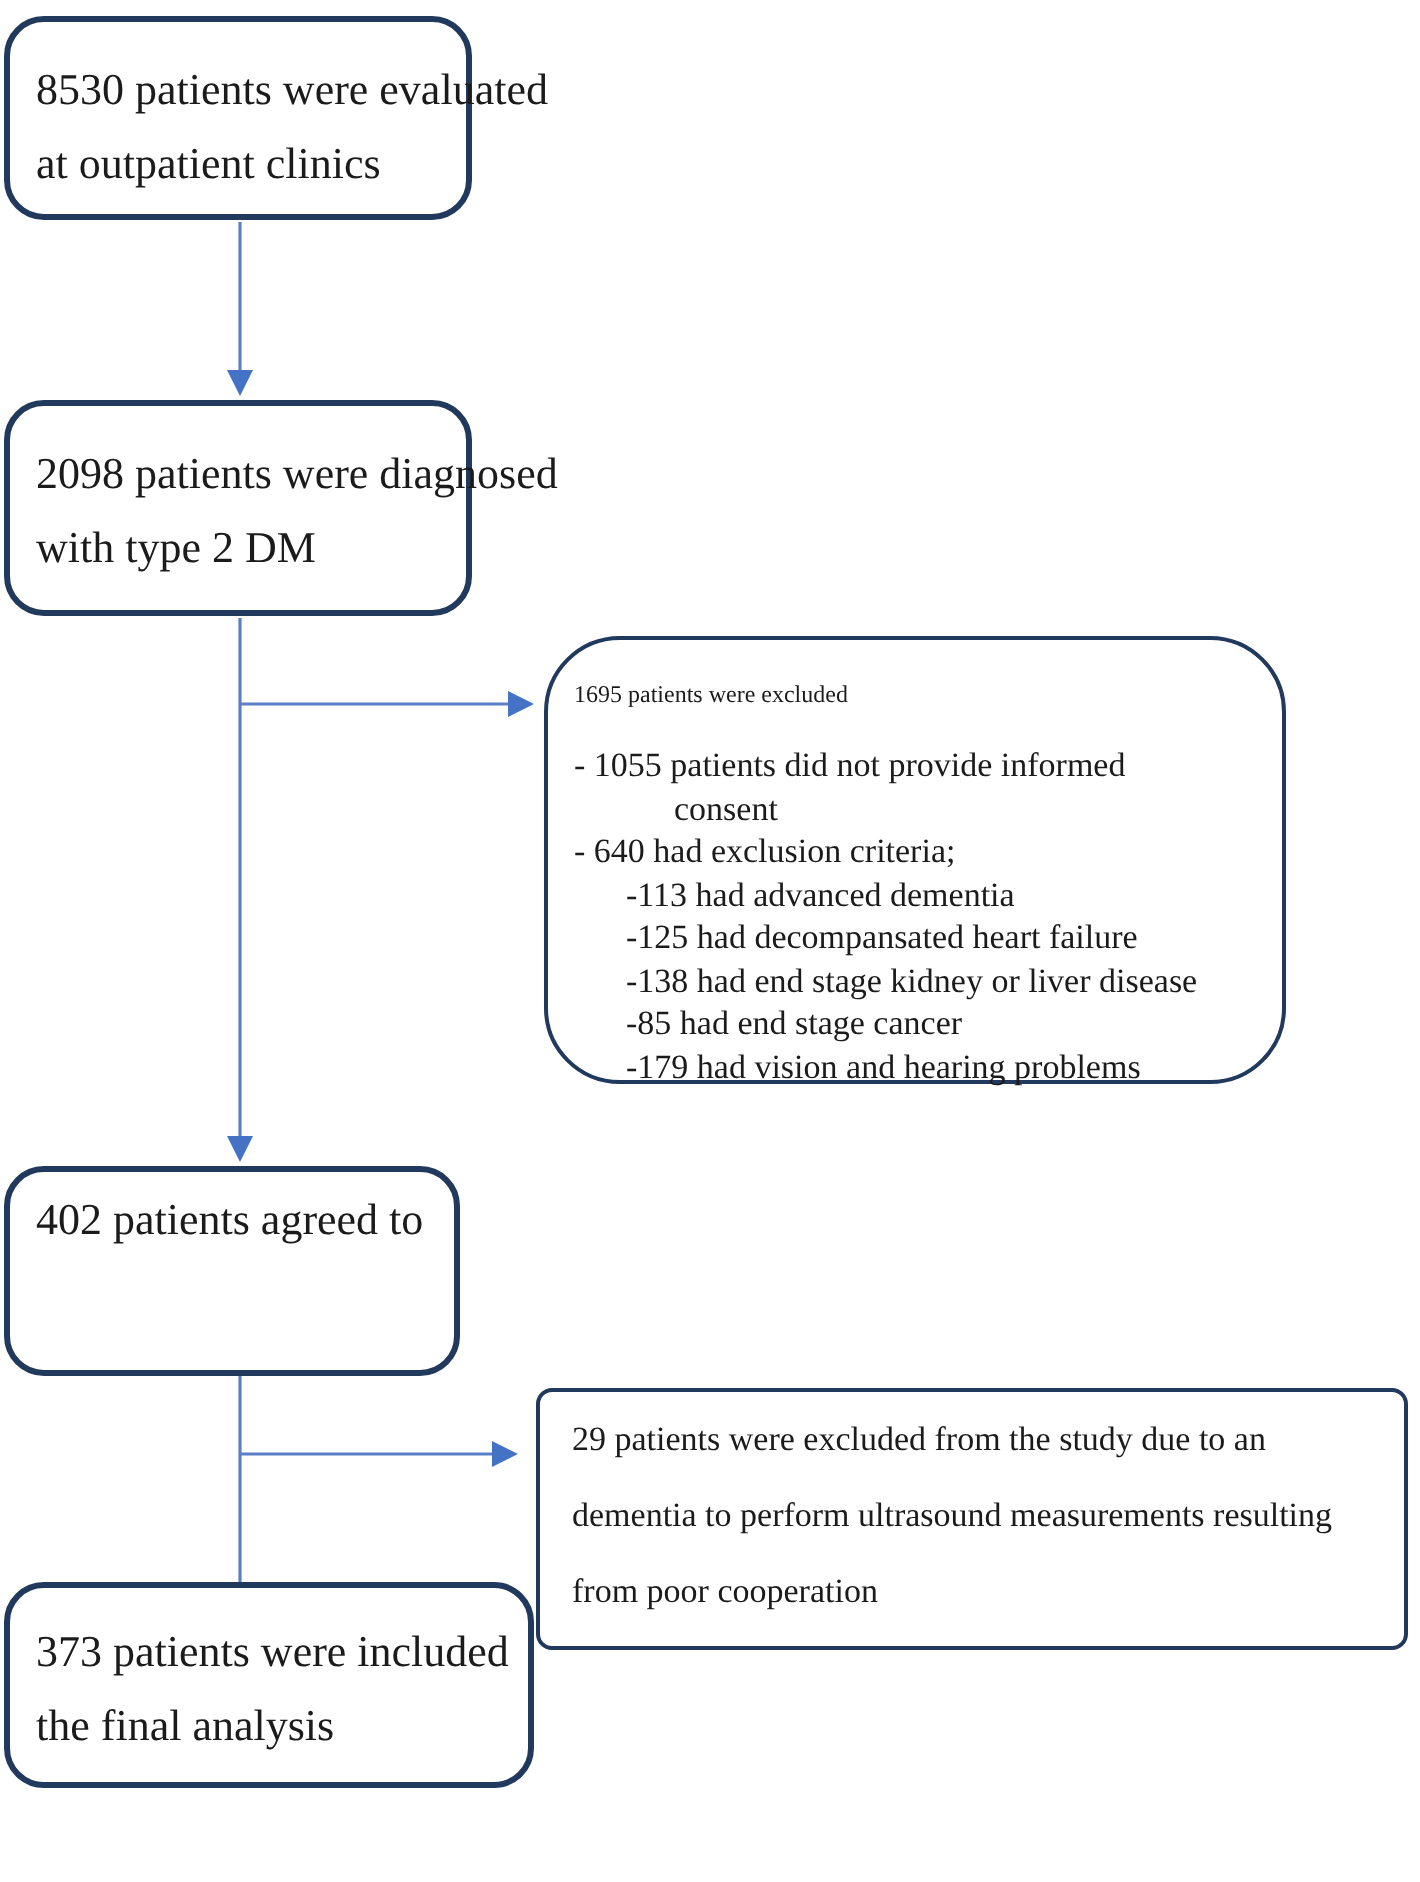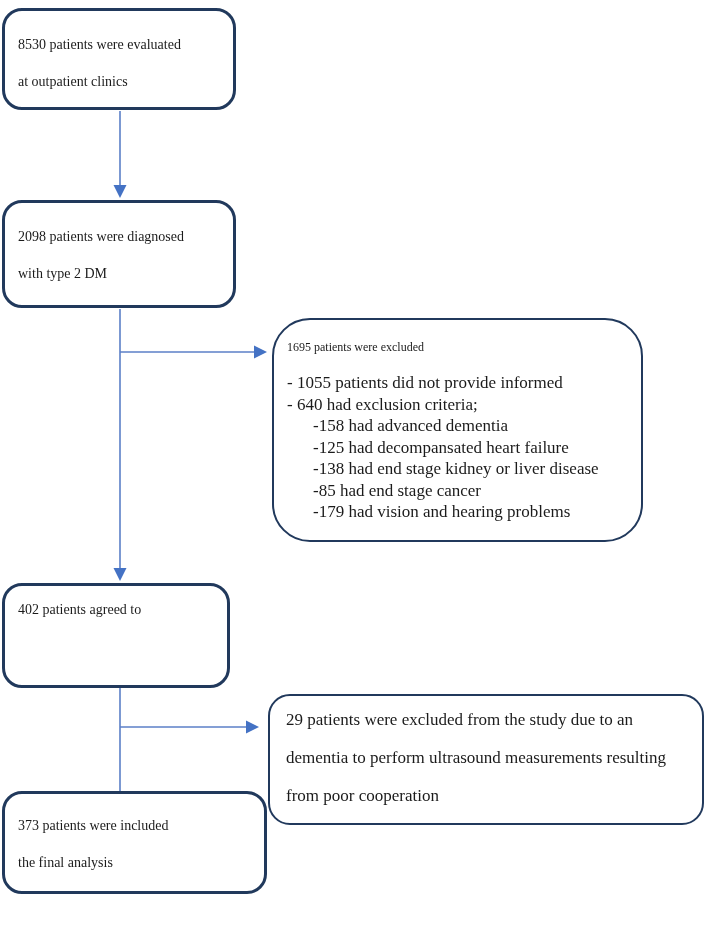--- a/index.html
+++ b/index.html
@@ -19,21 +19,21 @@
     width: 710px; height: 941px;
   }
   .box {
     position: absolute;
     background: #ffffff;
     border: 3px solid #21395c;
     border-radius: 20px;
   }
   .box .line {
     white-space: nowrap;
-    font-size: 14px;
+    font-size: 22px;
     line-height: 37px;
   }
   
   #box-evaluated  { left: 2px;  top: 8px;   width: 234px; height: 102px; padding: 15px 0 0 13px; }
   #box-diagnosed  { left: 2px;  top: 200px; width: 234px; height: 108px; padding: 15px 12px 0 13px; }
   #box-agreed     { left: 2px;  top: 583px; width: 228px; height: 105px; padding: 5px 0 0 13px; }
   #box-final      { left: 2px;  top: 791px; width: 265px; height: 103px; padding: 13px 0 0 13px; }
 
   
   #box-excluded-consent {
@@ -51,21 +51,21 @@
     font-size: 17px;
     line-height: 21.5px;
     white-space: nowrap;
   }
   .ind0 { margin-left: 0; }
   .ind1 { margin-left: 26px; }
   .ind2 { margin-left: 50px; }
 
   #box-excluded-ultrasound {
     left: 268px; top: 694px; width: 436px; height: 131px;
-    border-width: 2.5px; border-radius: 22px;
+    border-width: 2.5px; border-radius: 8px;
     padding: 5px 0 0 16px;
   }
   #box-excluded-ultrasound .line {
     font-size: 17px;
     line-height: 38px;
     white-space: nowrap;
   }
 </style>
 </head>
 <body>
@@ -97,22 +97,23 @@
 
   <div class="box" id="box-diagnosed">
     <div class="line">2098 patients were diagnosed</div>
     <div class="line">with type 2 DM</div>
   </div>
 
   <div class="box" id="box-excluded-consent">
     <div class="title">1695 patients were excluded</div>
     <div class="items">
       <div class="item ind0">- 1055 patients did not provide informed</div>
+      <div class="item ind2">consent</div>
       <div class="item ind0">- 640 had exclusion criteria;</div>
-      <div class="item ind1">-158 had advanced dementia</div>
+      <div class="item ind1">-113 had advanced dementia</div>
       <div class="item ind1">-125 had decompansated heart failure</div>
       <div class="item ind1">-138 had end stage kidney or liver disease</div>
       <div class="item ind1">-85 had end stage cancer</div>
       <div class="item ind1">-179 had vision and hearing problems</div>
     </div>
   </div>
 
   <div class="box" id="box-agreed">
     <div class="line">402 patients agreed to</div>
   </div>

